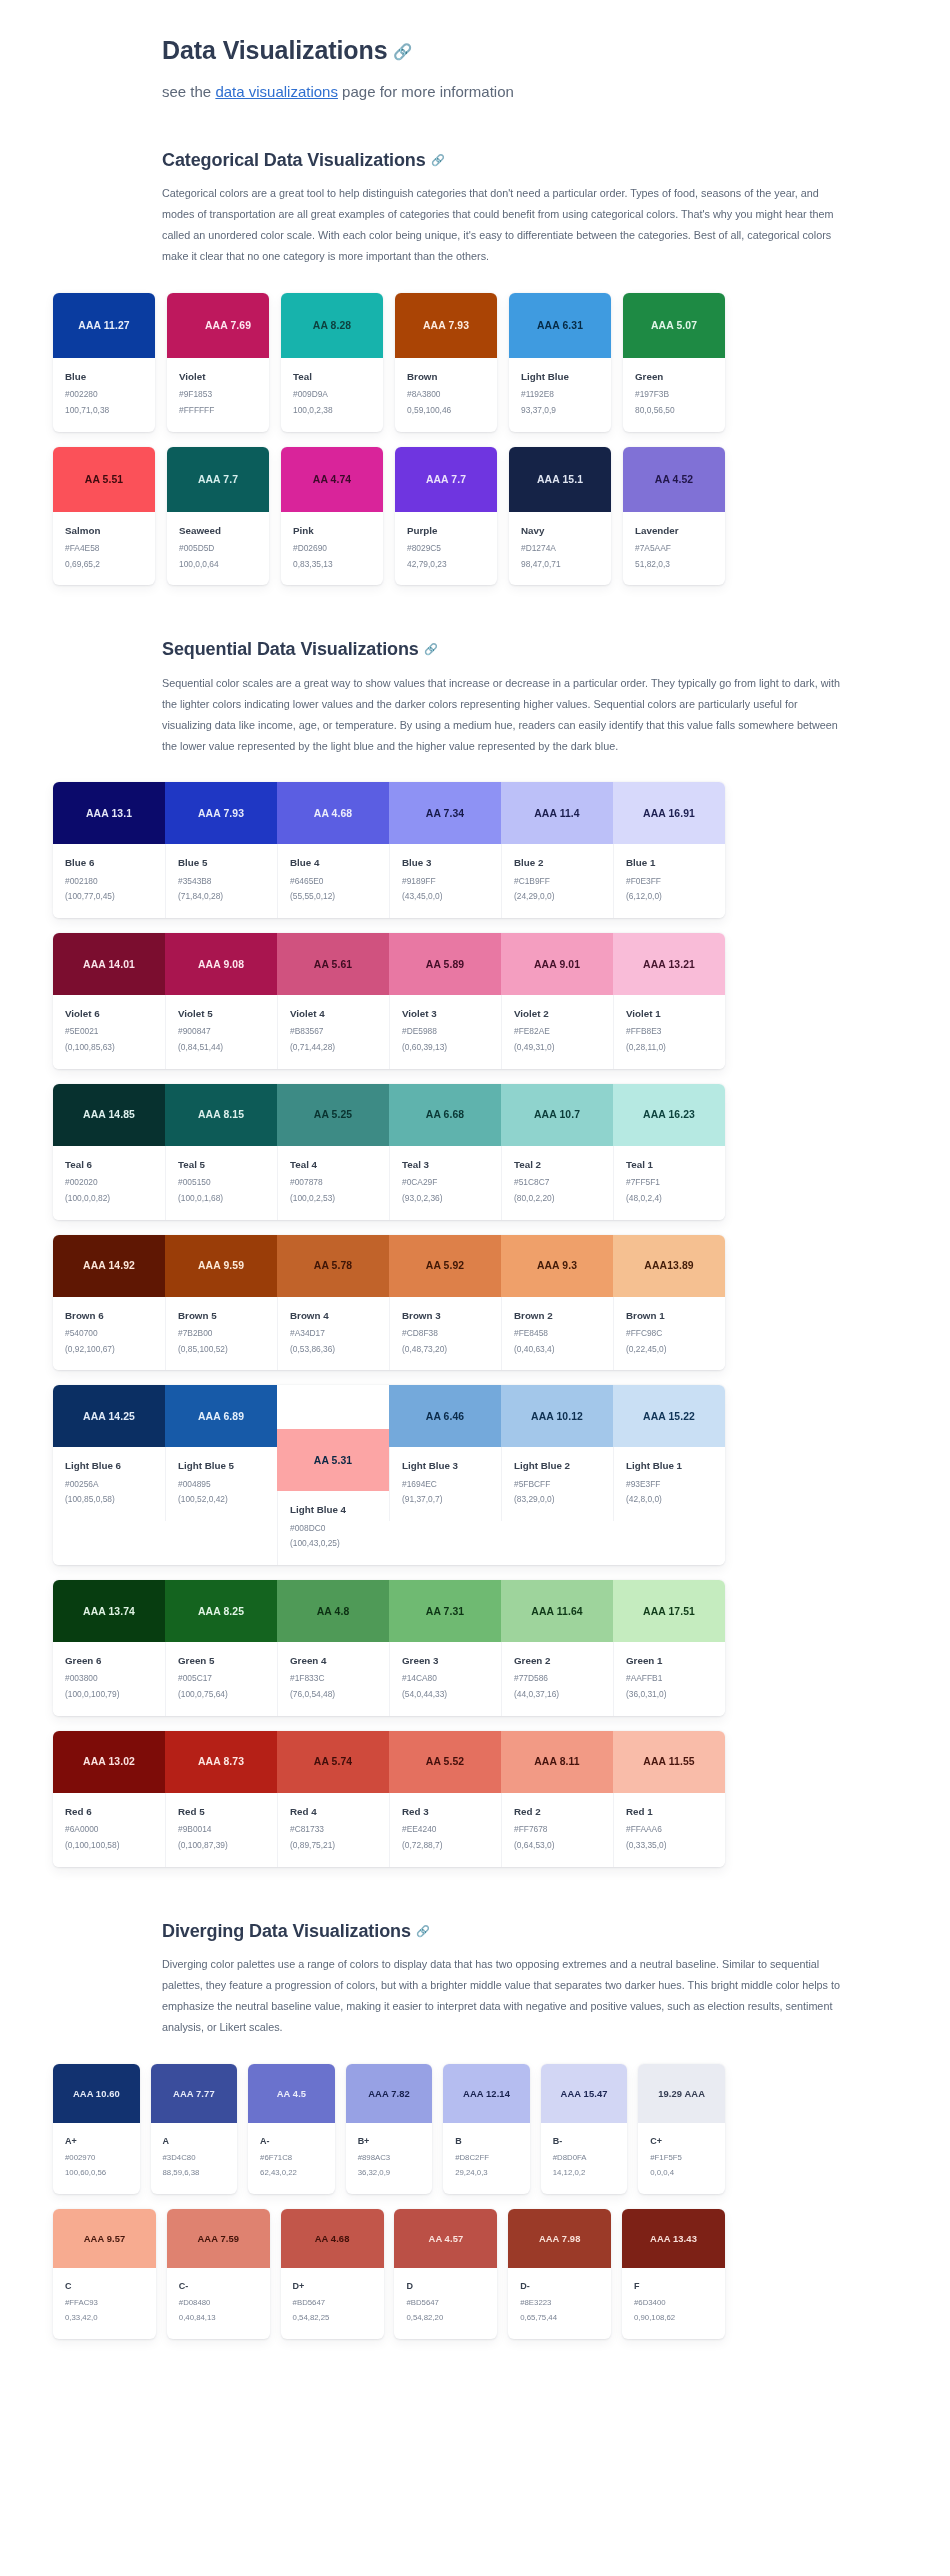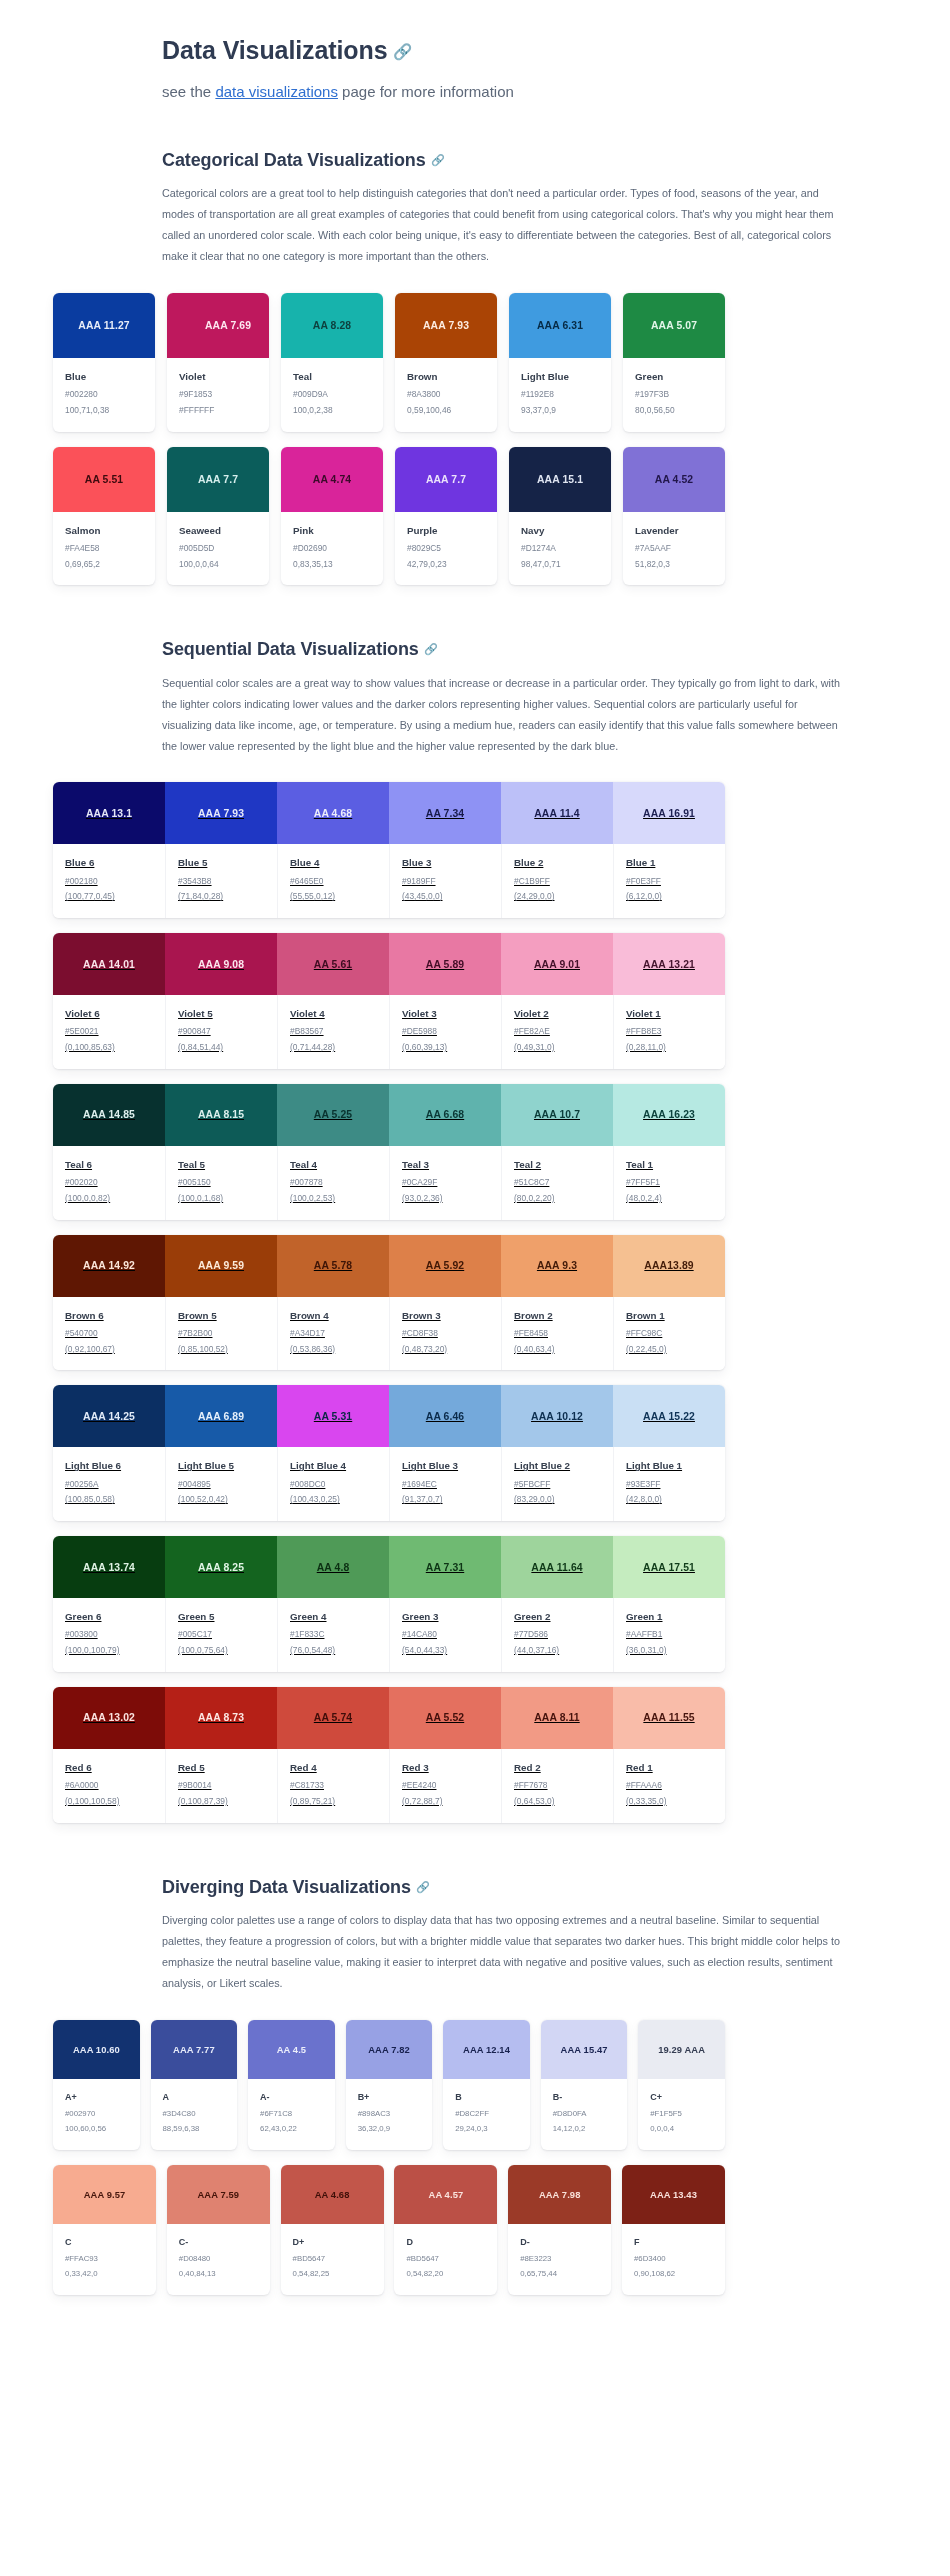--- a/index.html
+++ b/index.html
@@ -101,21 +101,20 @@
     margin-top: 4px;
     line-height: 1.4;
   }
 
   
   .ramp .swatch-row { gap: 0; }
   .ramp .swatch-card {
     border-radius: 0;
     box-shadow: none;
     position: relative;
-    text-decoration: underline;
   }
   .ramp .swatch-row {
     border-radius: 6px;
     overflow: hidden;
     box-shadow: 0 0.7px 2px rgba(31,41,55,.10), 0 4.7px 12px rgba(31,41,55,.06);
     background: #fff;
   }
   .ramp .swatch-card + .swatch-card .swatch-meta { border-left: 0.7px solid #f1f2f5; }
   .ramp .swatch-chip { height: 62px; }
 
@@ -477,21 +476,21 @@
         </div>
         <div class="swatch-card">
           <div class="swatch-chip" style="background: rgb(23, 90, 168); color: rgb(230, 240, 251);">AAA 6.89</div>
           <div class="swatch-meta">
             <div class="swatch-name">Light Blue 5</div>
             <div class="swatch-hex">#004895</div>
             <div class="swatch-rgb">(100,52,0,42)</div>
           </div>
         </div>
         <div class="swatch-card">
-          <div class="swatch-chip" style="background: #d946ef; color: rgb(10, 39, 68);">AA 5.31</div>
+          <div class="swatch-chip" style="background: #fca5a5; color: rgb(10, 39, 68); margin-top: 44px;">AA 5.31</div>
           <div class="swatch-meta">
             <div class="swatch-name">Light Blue 4</div>
             <div class="swatch-hex">#008DC0</div>
             <div class="swatch-rgb">(100,43,0,25)</div>
           </div>
         </div>
         <div class="swatch-card">
           <div class="swatch-chip" style="background: rgb(116, 169, 219); color: rgb(11, 43, 74);">AA 6.46</div>
           <div class="swatch-meta">
             <div class="swatch-name">Light Blue 3</div>

